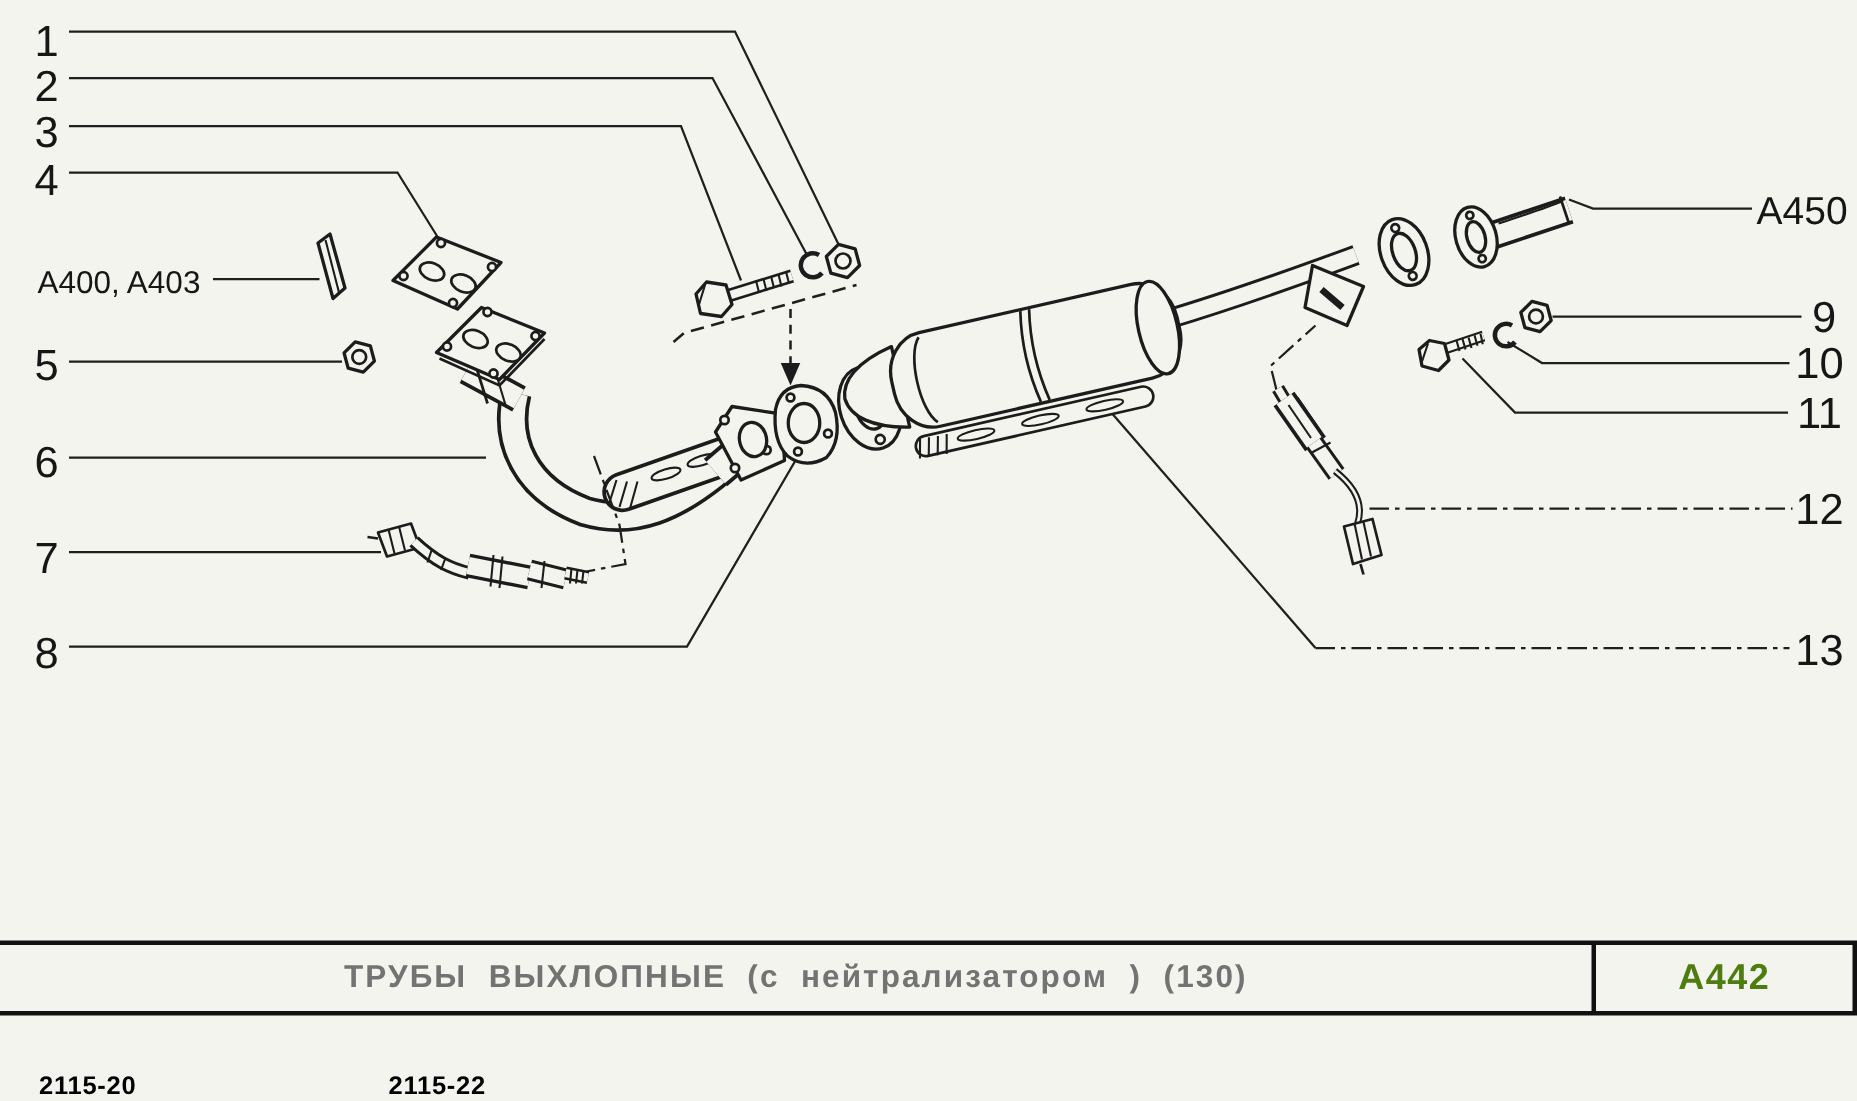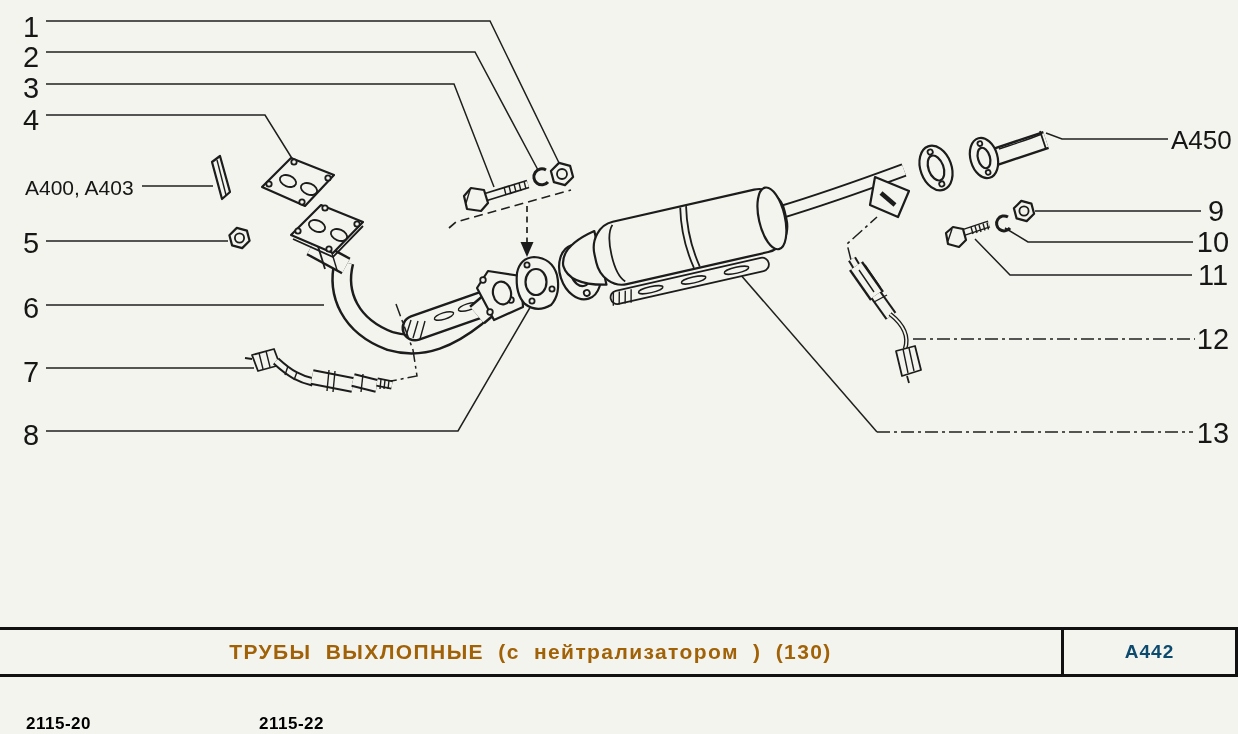--- a/index.html
+++ b/index.html
@@ -29,26 +29,26 @@
 
   
   .titlebar{
     position:absolute;left:0;top:627px;width:1238px;height:50px;
     border-top:3px solid #111;border-bottom:3px solid #111;
     box-sizing:border-box;display:flex;
   }
   .title-cell{
     flex:1 1 auto;display:flex;align-items:center;justify-content:center;
     font-weight:bold;font-size:21px;letter-spacing:1.4px;word-spacing:7px;
-    color:#a16207;white-space:nowrap;overflow:hidden;
+    color:#737373;white-space:nowrap;overflow:hidden;
   }
   .code-cell{
     width:177px;flex:0 0 auto;border-left:3px solid #111;border-right:3px solid #111;
     display:flex;align-items:center;justify-content:center;
-    font-weight:bold;font-size:19px;letter-spacing:1px;color:#0c4a6e;box-sizing:border-box;text-align:right;
+    font-weight:bold;font-size:24px;letter-spacing:1px;color:#4d7c0f;box-sizing:border-box;text-align:right;
   }
   .footcode{
     position:absolute;top:714px;font-weight:bold;font-size:17px;
     letter-spacing:.5px;color:#000000;
   }
   .footcode.c0{left:26px;}
   .footcode.c1{left:259px;}
 </style>
 </head>
 <body>

